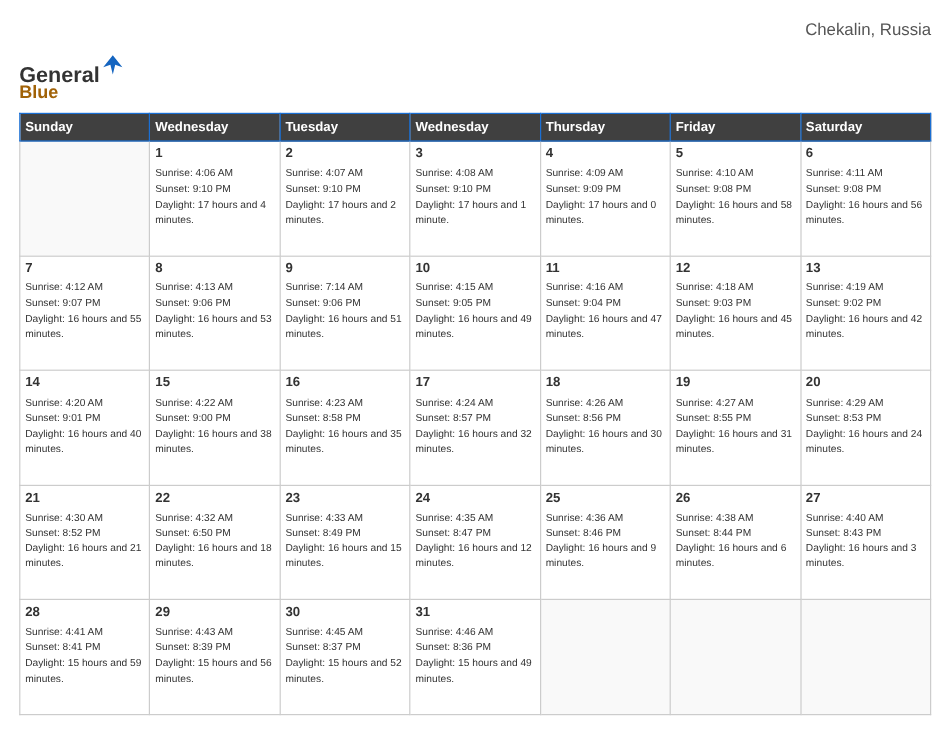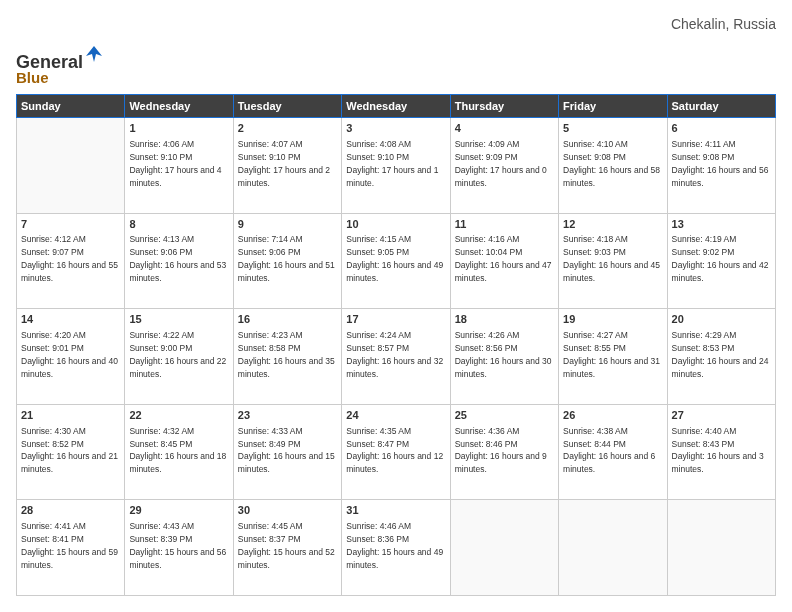--- a/index.html
+++ b/index.html
@@ -181,21 +181,21 @@
       </td>
           <td>
         <span class="date-num">10</span>
         <span class="cell-text">Sunrise: 4:15 AM</span><br>
         <span class="cell-text">Sunset: 9:05 PM</span><br>
         <span class="cell-text">Daylight: 16 hours and 49 minutes.</span>
       </td>
           <td>
         <span class="date-num">11</span>
         <span class="cell-text">Sunrise: 4:16 AM</span><br>
-        <span class="cell-text">Sunset: 10:04 PM</span><br>
+        <span class="cell-text">Sunset: 9:04 PM</span><br>
         <span class="cell-text">Daylight: 16 hours and 47 minutes.</span>
       </td>
           <td>
         <span class="date-num">12</span>
         <span class="cell-text">Sunrise: 4:18 AM</span><br>
         <span class="cell-text">Sunset: 9:03 PM</span><br>
         <span class="cell-text">Daylight: 16 hours and 45 minutes.</span>
       </td>
           <td>
         <span class="date-num">13</span>
@@ -208,21 +208,21 @@
           <td>
         <span class="date-num">14</span>
         <span class="cell-text">Sunrise: 4:20 AM</span><br>
         <span class="cell-text">Sunset: 9:01 PM</span><br>
         <span class="cell-text">Daylight: 16 hours and 40 minutes.</span>
       </td>
           <td>
         <span class="date-num">15</span>
         <span class="cell-text">Sunrise: 4:22 AM</span><br>
         <span class="cell-text">Sunset: 9:00 PM</span><br>
-        <span class="cell-text">Daylight: 16 hours and 22 minutes.</span>
+        <span class="cell-text">Daylight: 16 hours and 38 minutes.</span>
       </td>
           <td>
         <span class="date-num">16</span>
         <span class="cell-text">Sunrise: 4:23 AM</span><br>
         <span class="cell-text">Sunset: 8:58 PM</span><br>
         <span class="cell-text">Daylight: 16 hours and 35 minutes.</span>
       </td>
           <td>
         <span class="date-num">17</span>
         <span class="cell-text">Sunrise: 4:24 AM</span><br>
@@ -251,21 +251,21 @@
         <tr>
           <td>
         <span class="date-num">21</span>
         <span class="cell-text">Sunrise: 4:30 AM</span><br>
         <span class="cell-text">Sunset: 8:52 PM</span><br>
         <span class="cell-text">Daylight: 16 hours and 21 minutes.</span>
       </td>
           <td>
         <span class="date-num">22</span>
         <span class="cell-text">Sunrise: 4:32 AM</span><br>
-        <span class="cell-text">Sunset: 8:45 PM</span><br>
+        <span class="cell-text">Sunset: 6:50 PM</span><br>
         <span class="cell-text">Daylight: 16 hours and 18 minutes.</span>
       </td>
           <td>
         <span class="date-num">23</span>
         <span class="cell-text">Sunrise: 4:33 AM</span><br>
         <span class="cell-text">Sunset: 8:49 PM</span><br>
         <span class="cell-text">Daylight: 16 hours and 15 minutes.</span>
       </td>
           <td>
         <span class="date-num">24</span>

